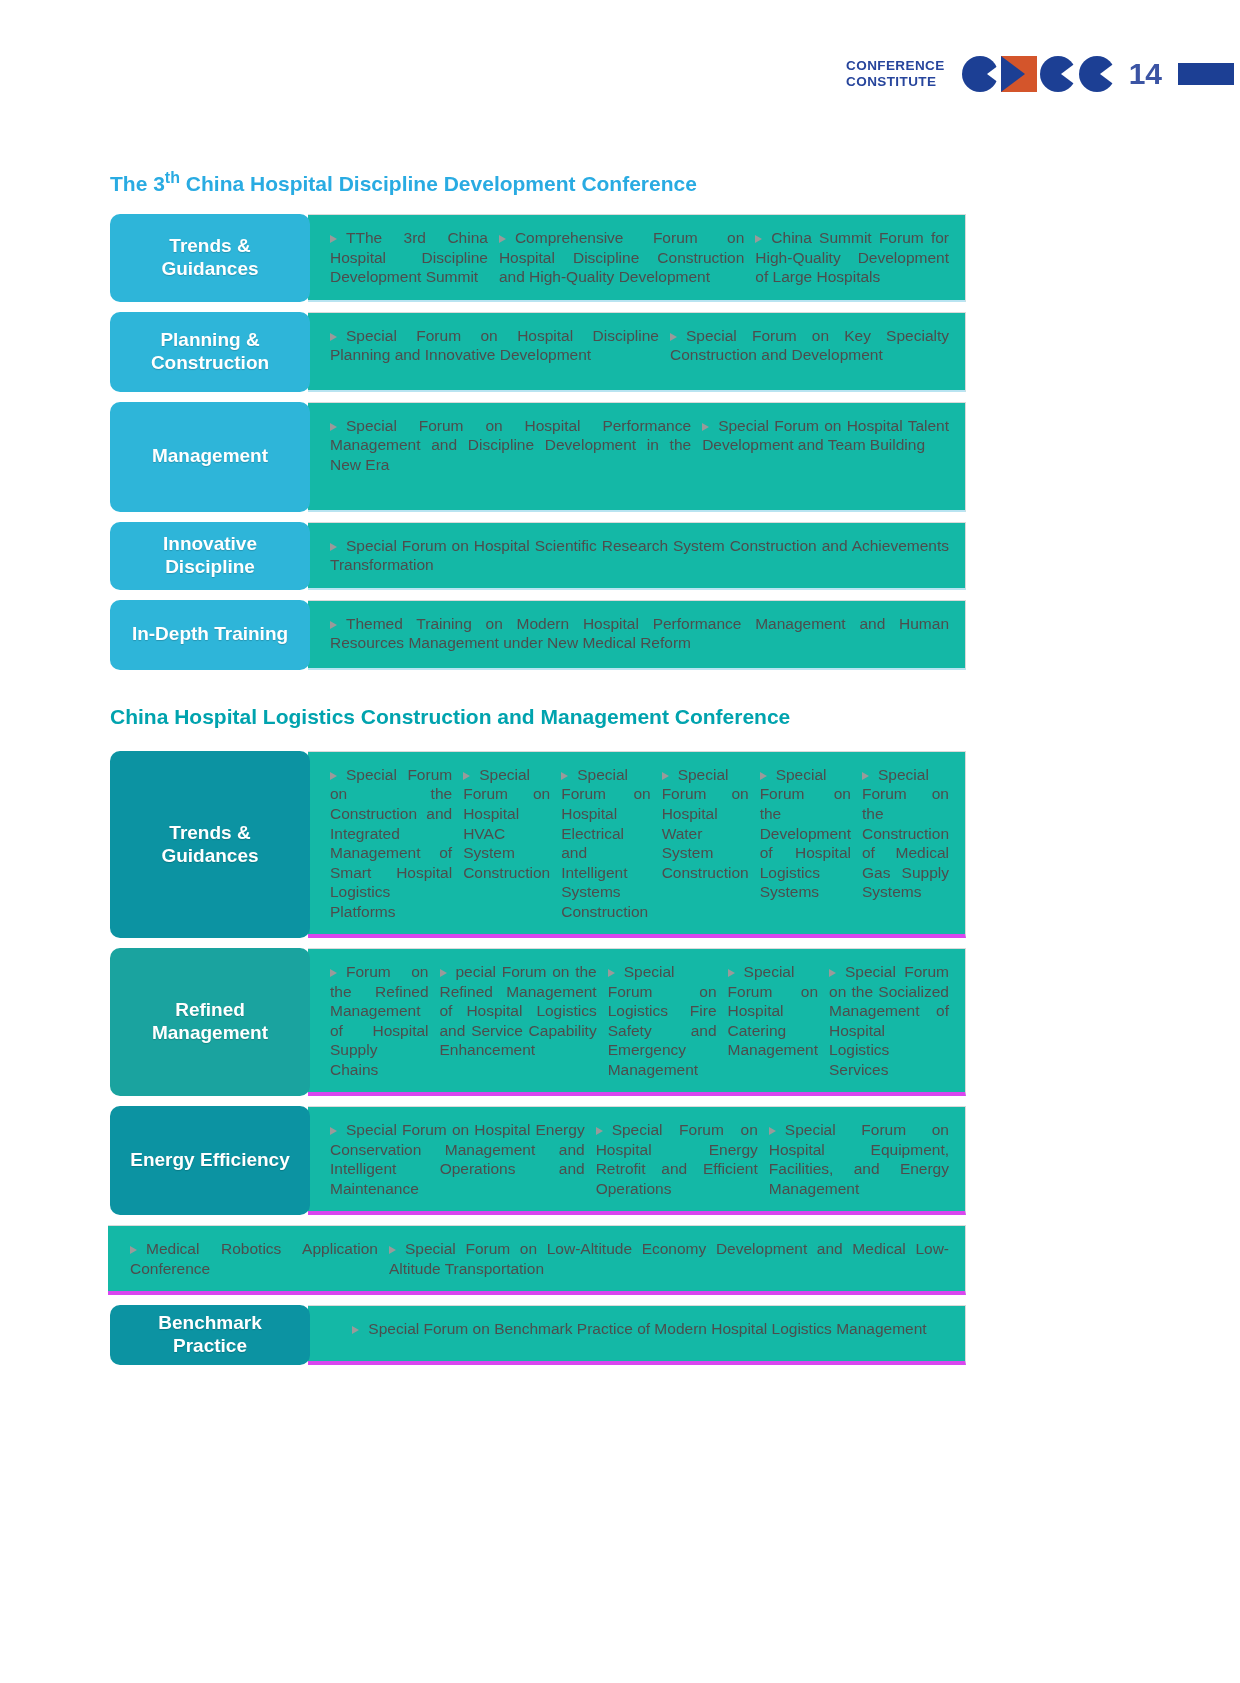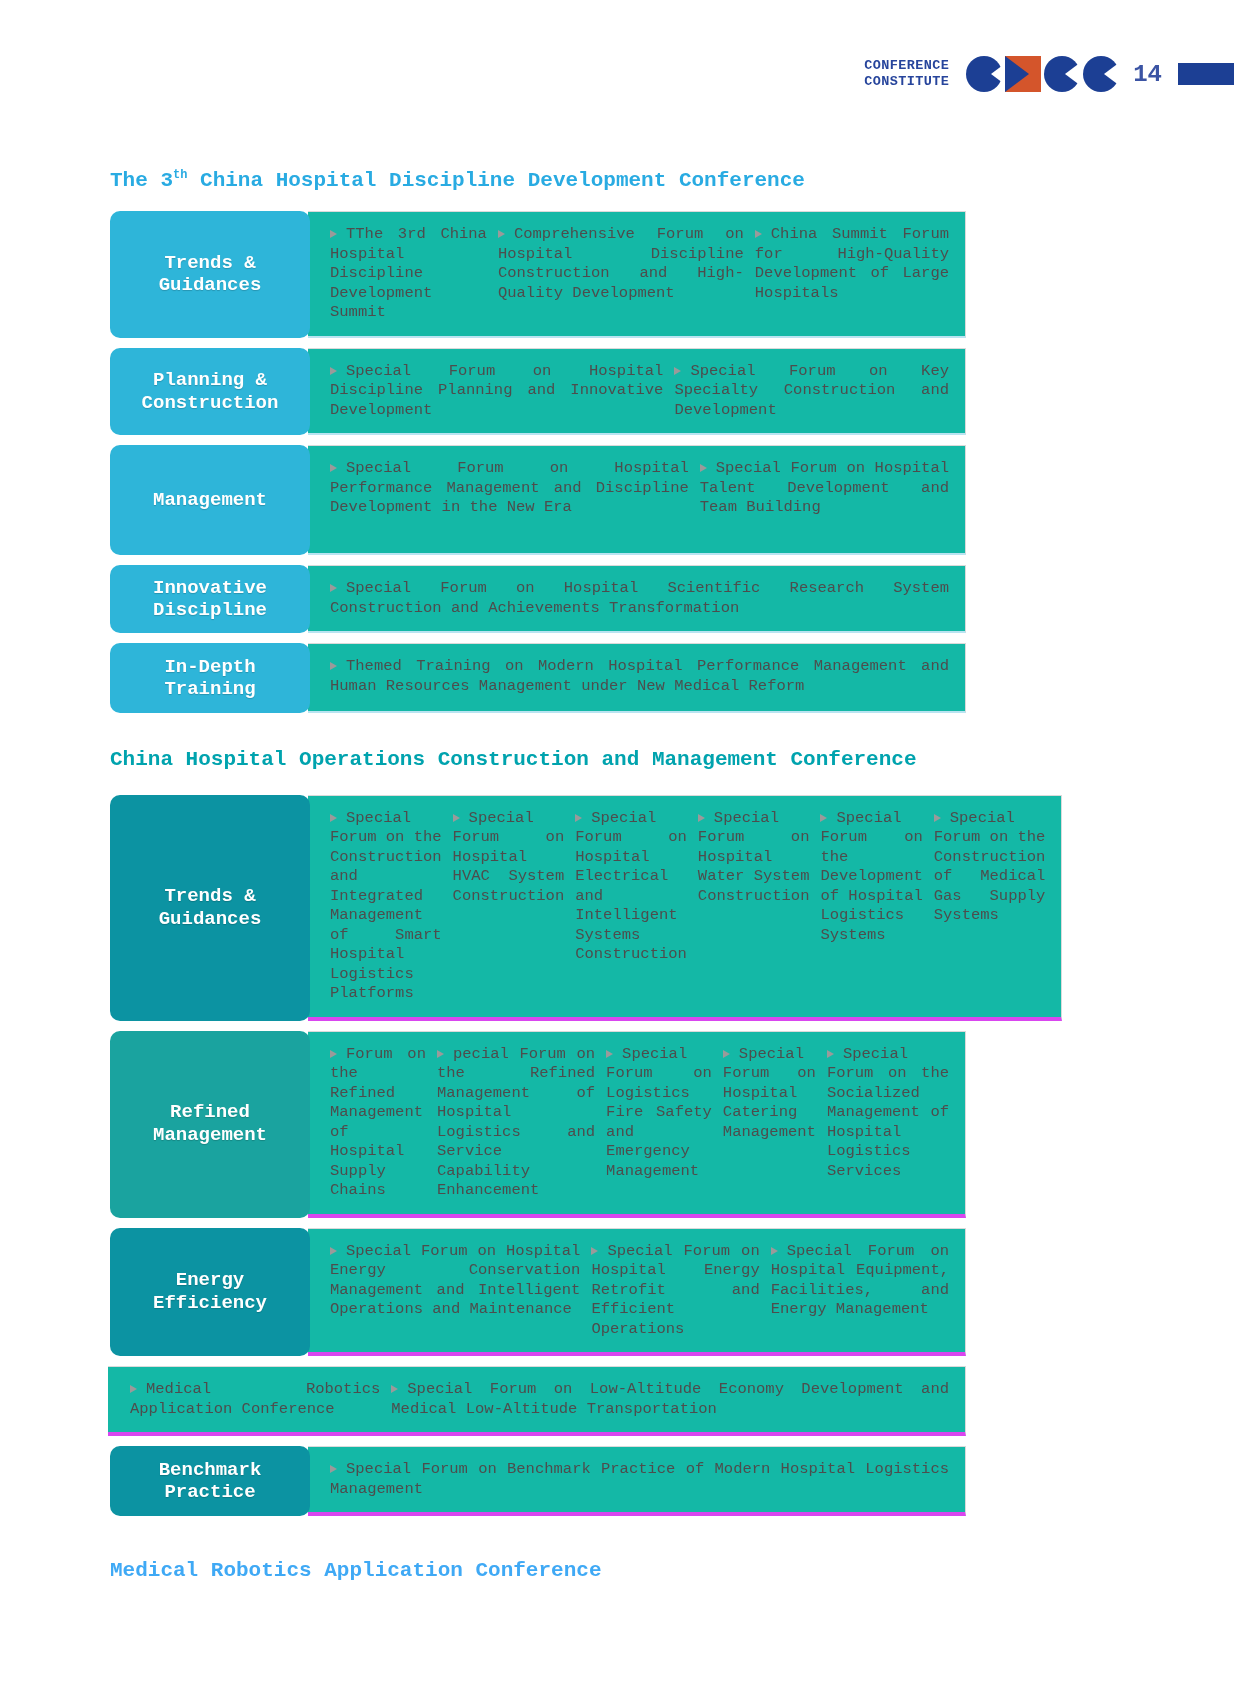--- a/index.html
+++ b/index.html
@@ -1,37 +1,37 @@
 <!DOCTYPE html>
 <html><head>
 <meta charset="utf-8">
 <style>
   html,body{margin:0;padding:0;background:#fff;}
-  .page{position:relative;width:1240px;height:1683px;background:#fff;overflow:hidden;
-        font-family:Liberation Mono, monospace;}
+  .page{position:relative;width:1240px;height:1389px;background:#fff;overflow:hidden;
+        font-family:Liberation Sans, sans-serif;}
 
   
   .hdr{position:absolute;top:56px;right:6px;display:flex;align-items:center;}
   .brand{color:#27459c;font-size:13.5px;font-weight:bold;letter-spacing:.4px;line-height:1.18;text-align:left;}
   .logo{display:flex;align-items:center;margin-left:14px;}
   .logo .glyph{position:relative;width:36px;height:36px;margin-left:3px;}
   .g-circle{background:#1c3f94;border-radius:50%;}
   .g-circle .notch{position:absolute;right:-1px;top:50%;transform:translateY(-50%);
      width:0;height:0;border-top:9px solid transparent;border-bottom:9px solid transparent;border-right:12px solid #fff;}
   .g-square{background:#d4552b;}
   .g-square .tri{position:absolute;left:0;top:0;width:0;height:0;
      border-top:18px solid transparent;border-bottom:18px solid transparent;border-left:24px solid #1c3f94;}
   .g-c .notch{border-top-width:12px;border-bottom-width:12px;border-right-width:16px;}
-  .pagenum{color:#3b54a4;font-size:24px;font-weight:bold;margin:0 16px 0 14px;}
+  .pagenum{color:#3b54a4;font-size:30px;font-weight:bold;margin:0 16px 0 14px;}
   .hdr-bar{width:56px;height:22px;background:#1c3f94;}
 
   
   .content{position:absolute;left:110px;top:168px;width:856px;}
   .title{font-size:21px;font-weight:bold;margin:0 0 18px 0;line-height:1.2;}
-  .title sup{font-size:12px;}
+  .title sup{font-size:16px;}
   .t1{color:#29abe2;}
   .t2{color:#00a3ae;margin-top:34px;margin-bottom:22px;}
   .t3{color:#3fa9f5;margin-top:42px;margin-bottom:0;}
 
   
   .tbl{width:100%;}
   .row{display:flex;align-items:stretch;margin-bottom:10px;}
   .row-header{flex:0 0 200px;width:200px;box-sizing:border-box;border-radius:10px;
       display:flex;align-items:center;justify-content:center;text-align:center;
       color:#fff;font-weight:bold;font-size:19px;line-height:1.2;padding:7px 12px;
@@ -115,21 +115,21 @@
           </div>
         </div>
         <div class="row">
           <div class="row-header">In-Depth Training</div>
           <div class="row-content">
             <div class="item"><span class="arrow"></span><span>Themed Training on Modern Hospital Performance Management and Human Resources Management under New Medical Reform</span></div>
           </div>
         </div>
       </div>
 
-    <h1 class="title t2">China Hospital Operations Construction and Management Conference</h1>
+    <h1 class="title t2">China Hospital Logistics Construction and Management Conference</h1>
 
     <div class="tbl theme-teal" id="table-1">
         <div class="row">
           <div class="row-header">Trends &amp; Guidances</div>
           <div class="row-content">
             <div class="item"><span class="arrow"></span><span>Special Forum on the Construction and Integrated Management of Smart Hospital Logistics Platforms</span></div>
             <div class="item"><span class="arrow"></span><span>Special Forum on Hospital HVAC System Construction</span></div>
             <div class="item"><span class="arrow"></span><span>Special Forum on Hospital Electrical and Intelligent Systems Construction</span></div>
             <div class="item"><span class="arrow"></span><span>Special Forum on Hospital Water System Construction</span></div>
             <div class="item"><span class="arrow"></span><span>Special Forum on the Development of Hospital Logistics Systems</span></div>

